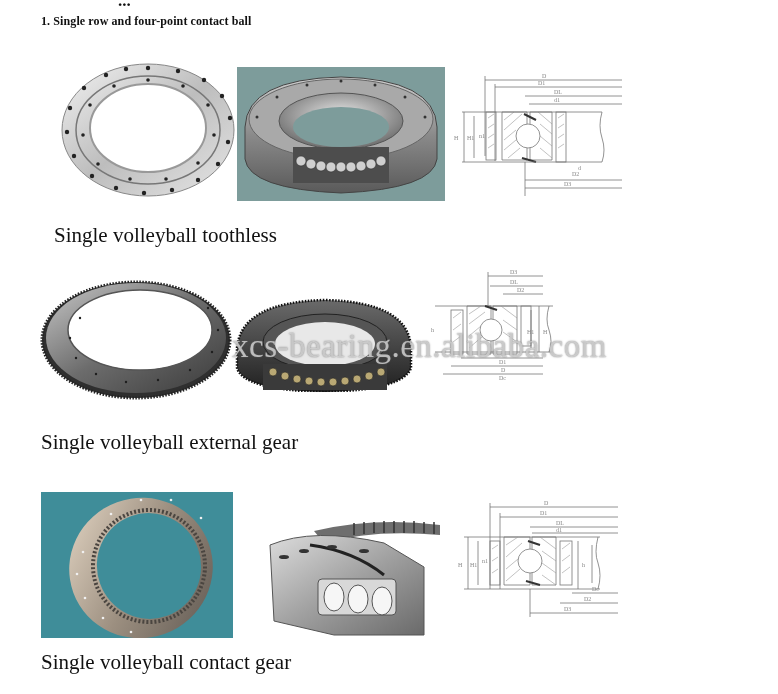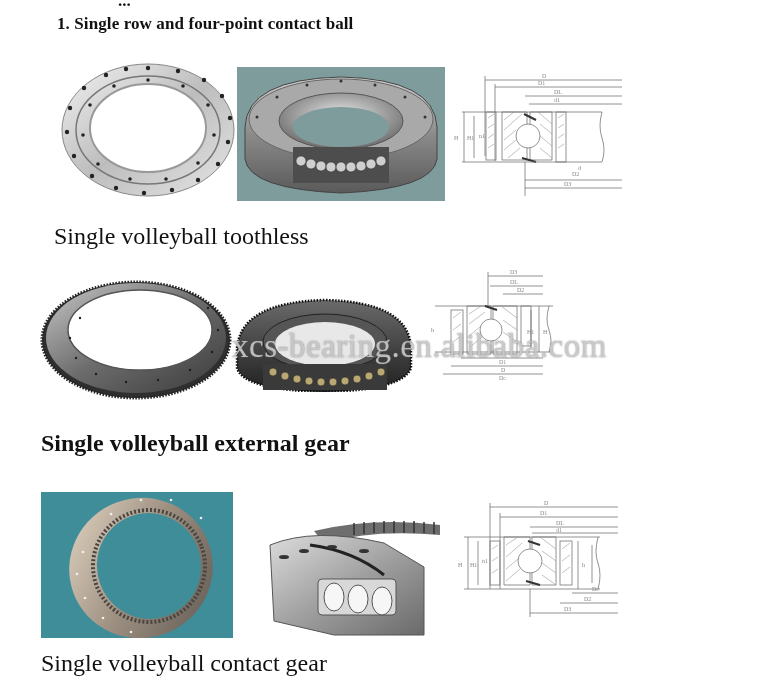--- a/index.html
+++ b/index.html
@@ -1,21 +1,21 @@
 <!DOCTYPE html>
 <html><head>
 <meta charset="utf-8">
 <style>
   html, body { margin:0; padding:0; background:#ffffff; }
   body { width:778px; height:694px; position:relative; overflow:hidden;
          font-family:"Liberation Serif","DejaVu Serif",serif; color:#111; }
   .abs { position:absolute; }
-  .heading { left:41px; top:14px; font-size:17px; font-weight:bold; letter-spacing:0.1px;margin-left:16px; }
+  .heading { left:41px; top:14px; font-size:12px; font-weight:bold; letter-spacing:0.1px; }
   .top-frag { left:118px; top:-9px; font-size:17px; font-weight:bold; }
-  .caption { font-size:24px; }
+  .caption { font-size:21px; }
   .img { position:absolute; overflow:hidden; }
   .teal { background:#7d9c9b; }
   .teal2 { background:#3f8d99; }
   .watermark { position:absolute; left:232px; top:328px; font-family:Liberation Serif, serif;
                font-size:33px; color:rgba(255,255,255,0.55); letter-spacing:0.5px;
                text-shadow:0 0 1px rgba(120,120,120,0.8), 0 0 2px rgba(90,90,90,0.5); white-space:nowrap; }
   svg text { font-family:"Liberation Serif","DejaVu Serif",serif; }
 </style>
 </head>
 <body>
@@ -265,21 +265,21 @@
         <text x="118" y="72">H</text>
       <text x="74" y="102">D1</text>
         <text x="76" y="110">D</text>
         <text x="74" y="118">Dc</text>
     </g>
   </svg>
 </div>
 
 <div class="watermark">xcs-bearing.en.alibaba.com</div>
 
-<div class="abs caption" style="left:41px;top:430px;font-weight:bold;">Single volleyball external gear</div>
+<div class="abs caption" style="left:41px;top:430px;">Single volleyball external gear</div>
 
 <div class="img teal2" style="left:41px;top:492px;width:192px;height:146px;">
   <svg width="192" height="146" viewBox="0 0 192 146">
     <defs>
       <linearGradient id="g5" x1="0" y1="0" x2="1" y2="1">
         <stop offset="0" stop-color="#e6d8c6"></stop>
           <stop offset="0.5" stop-color="#9c8f80"></stop>
           <stop offset="1" stop-color="#5d5650"></stop>
       </linearGradient>
     </defs>

